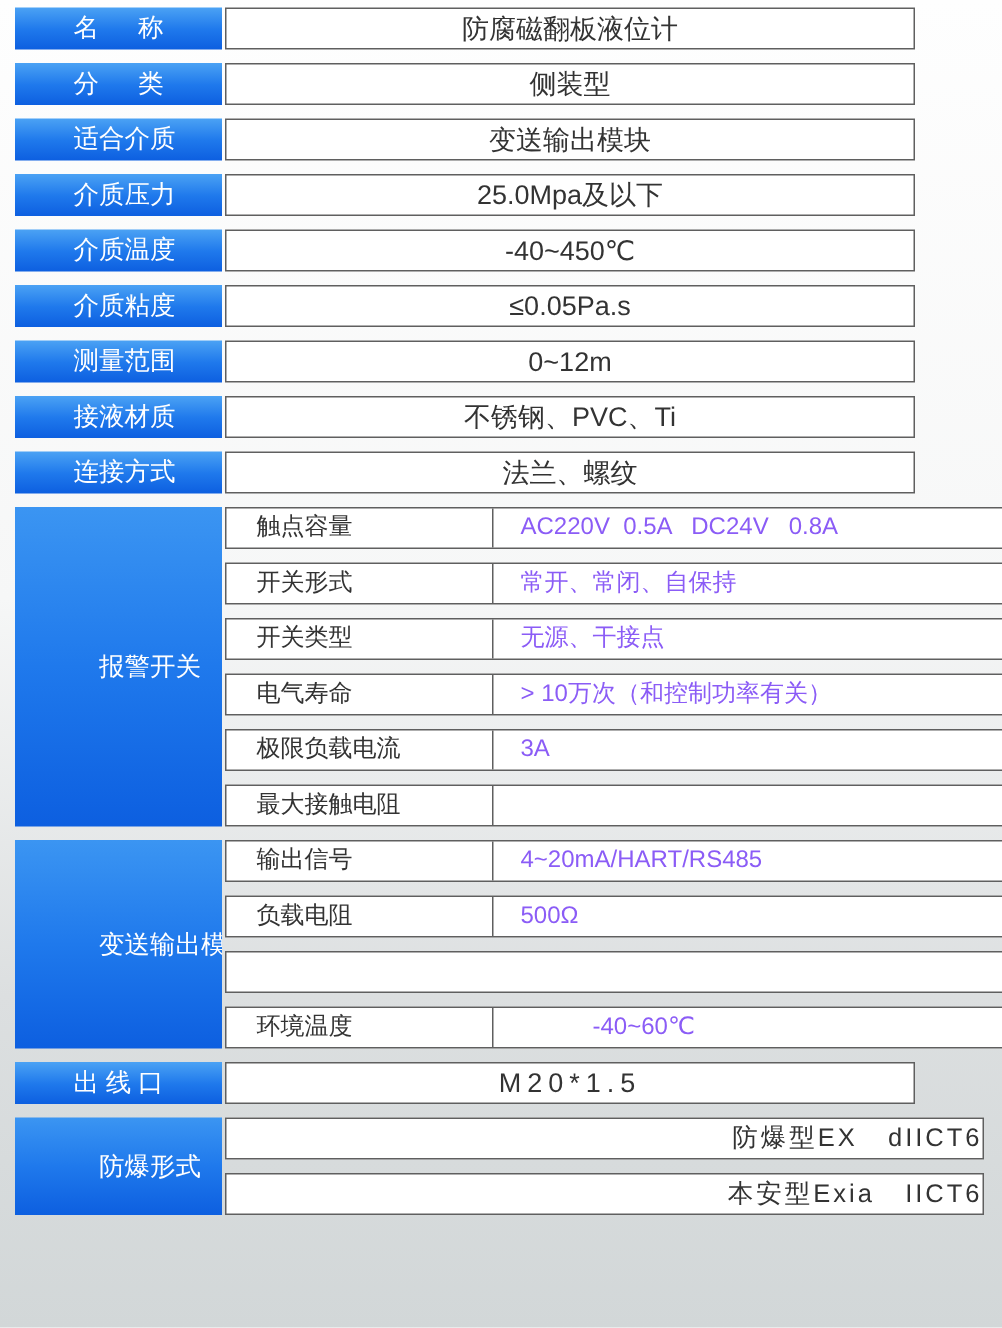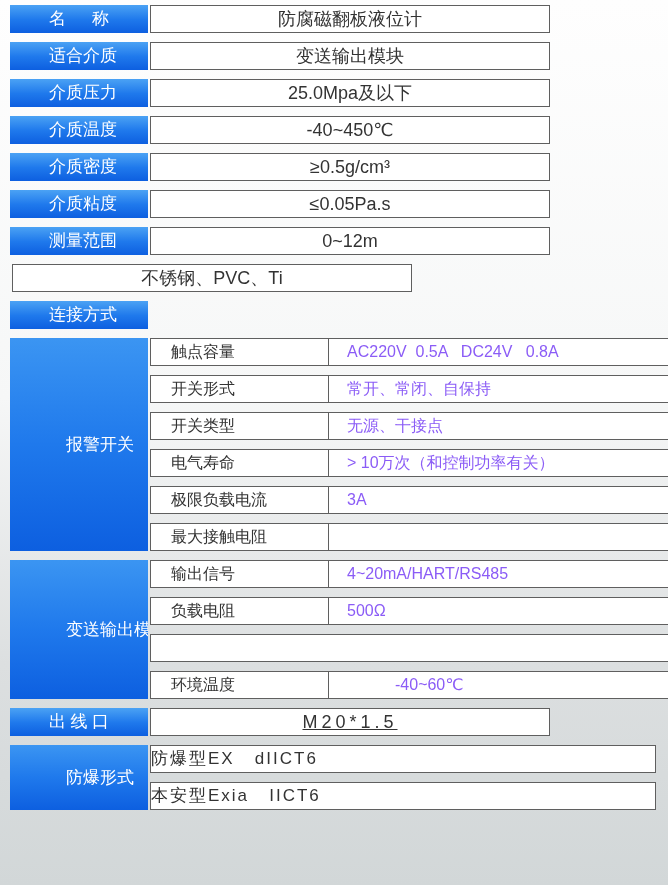--- a/index.html
+++ b/index.html
@@ -32,21 +32,21 @@
     display: flex; align-items: center;
   }
   .glabel .gtext {
     width: 100%; padding: 0 17px;
     text-align: justify; text-align-last: justify;
     white-space: nowrap; overflow: hidden; margin-left: 39px;
   }
 
   
   .vcell {
-    margin-left: 2px; width: 400px; height: 28px;
+    margin-left: 2px; width: 460px; height: 28px;
     background: #ffffff; border: 1px solid #5f5f5f;
     text-align: center; line-height: 26px;
     font-size: 18px; color: #333333; white-space: pre;
     overflow: hidden;
   }
 
   
   .gbody { margin-left: 2px; display: flex; flex-direction: column; }
   .gbody .srow { margin-bottom: 9px; }
   .gbody .srow:last-child { margin-bottom: 0; gap: 48px; }
@@ -62,66 +62,68 @@
     font-size: 16px; color: #333333; white-space: pre; overflow: hidden;
   }
   .sval {
     flex: 1; padding-left: 18px; line-height: 26px;
     font-size: 16px; color: #8b5cf6; white-space: pre; overflow: hidden;
   }
   
   .crow {
     width: 506px; height: 28px; margin-bottom: 9px;
     background: #ffffff; border: 1px solid #5f5f5f;
-    text-align: left; line-height: 26px;
+    text-align: right; line-height: 26px;
     font-size: 17px; color: #333333; white-space: pre; overflow: hidden;
   }
   .gbody .crow:last-child { margin-bottom: 0; }
 
-  .sp4 { letter-spacing: 4px; text-decoration: underline; }
+  .sp4 { letter-spacing: 4px; }
   .sp2 { letter-spacing: 2px; }
 </style>
 </head>
 <body>
 
 <div class="wrap">
 
   <div class="row">
     <div class="blabel">名称</div>
     <div class="vcell">防腐磁翻板液位计</div>
+  </div>
+  <div class="row">
+    <div class="blabel">分类</div>
+    <div class="vcell">侧装型</div>
   </div>
   <div class="row">
     <div class="blabel">适合介质</div>
     <div class="vcell">变送输出模块</div>
   </div>
   <div class="row">
     <div class="blabel">介质压力</div>
     <div class="vcell">25.0Mpa及以下</div>
   </div>
   <div class="row">
     <div class="blabel">介质温度</div>
     <div class="vcell">-40~450℃</div>
   </div>
   <div class="row">
-    <div class="blabel">介质密度</div>
-    <div class="vcell">≥0.5g/cm³</div>
-  </div>
-  <div class="row">
     <div class="blabel">介质粘度</div>
     <div class="vcell">≤0.05Pa.s</div>
   </div>
   <div class="row">
     <div class="blabel">测量范围</div>
     <div class="vcell">0~12m</div>
   </div>
   <div class="row">
+    <div class="blabel">接液材质</div>
     <div class="vcell">不锈钢、PVC、Ti</div>
   </div>
   <div class="row">
     <div class="blabel">连接方式</div>
+    <div class="vcell">法兰、螺纹</div>
   </div>
 
   <div class="row">
     <div class="glabel">
       <span class="gtext">报警开关</span>
     </div>
     <div class="gbody">
       <div class="srow">
         <div class="slabel">触点容量</div>
         <div class="sval">AC220V  0.5A   DC24V   0.8A</div>

